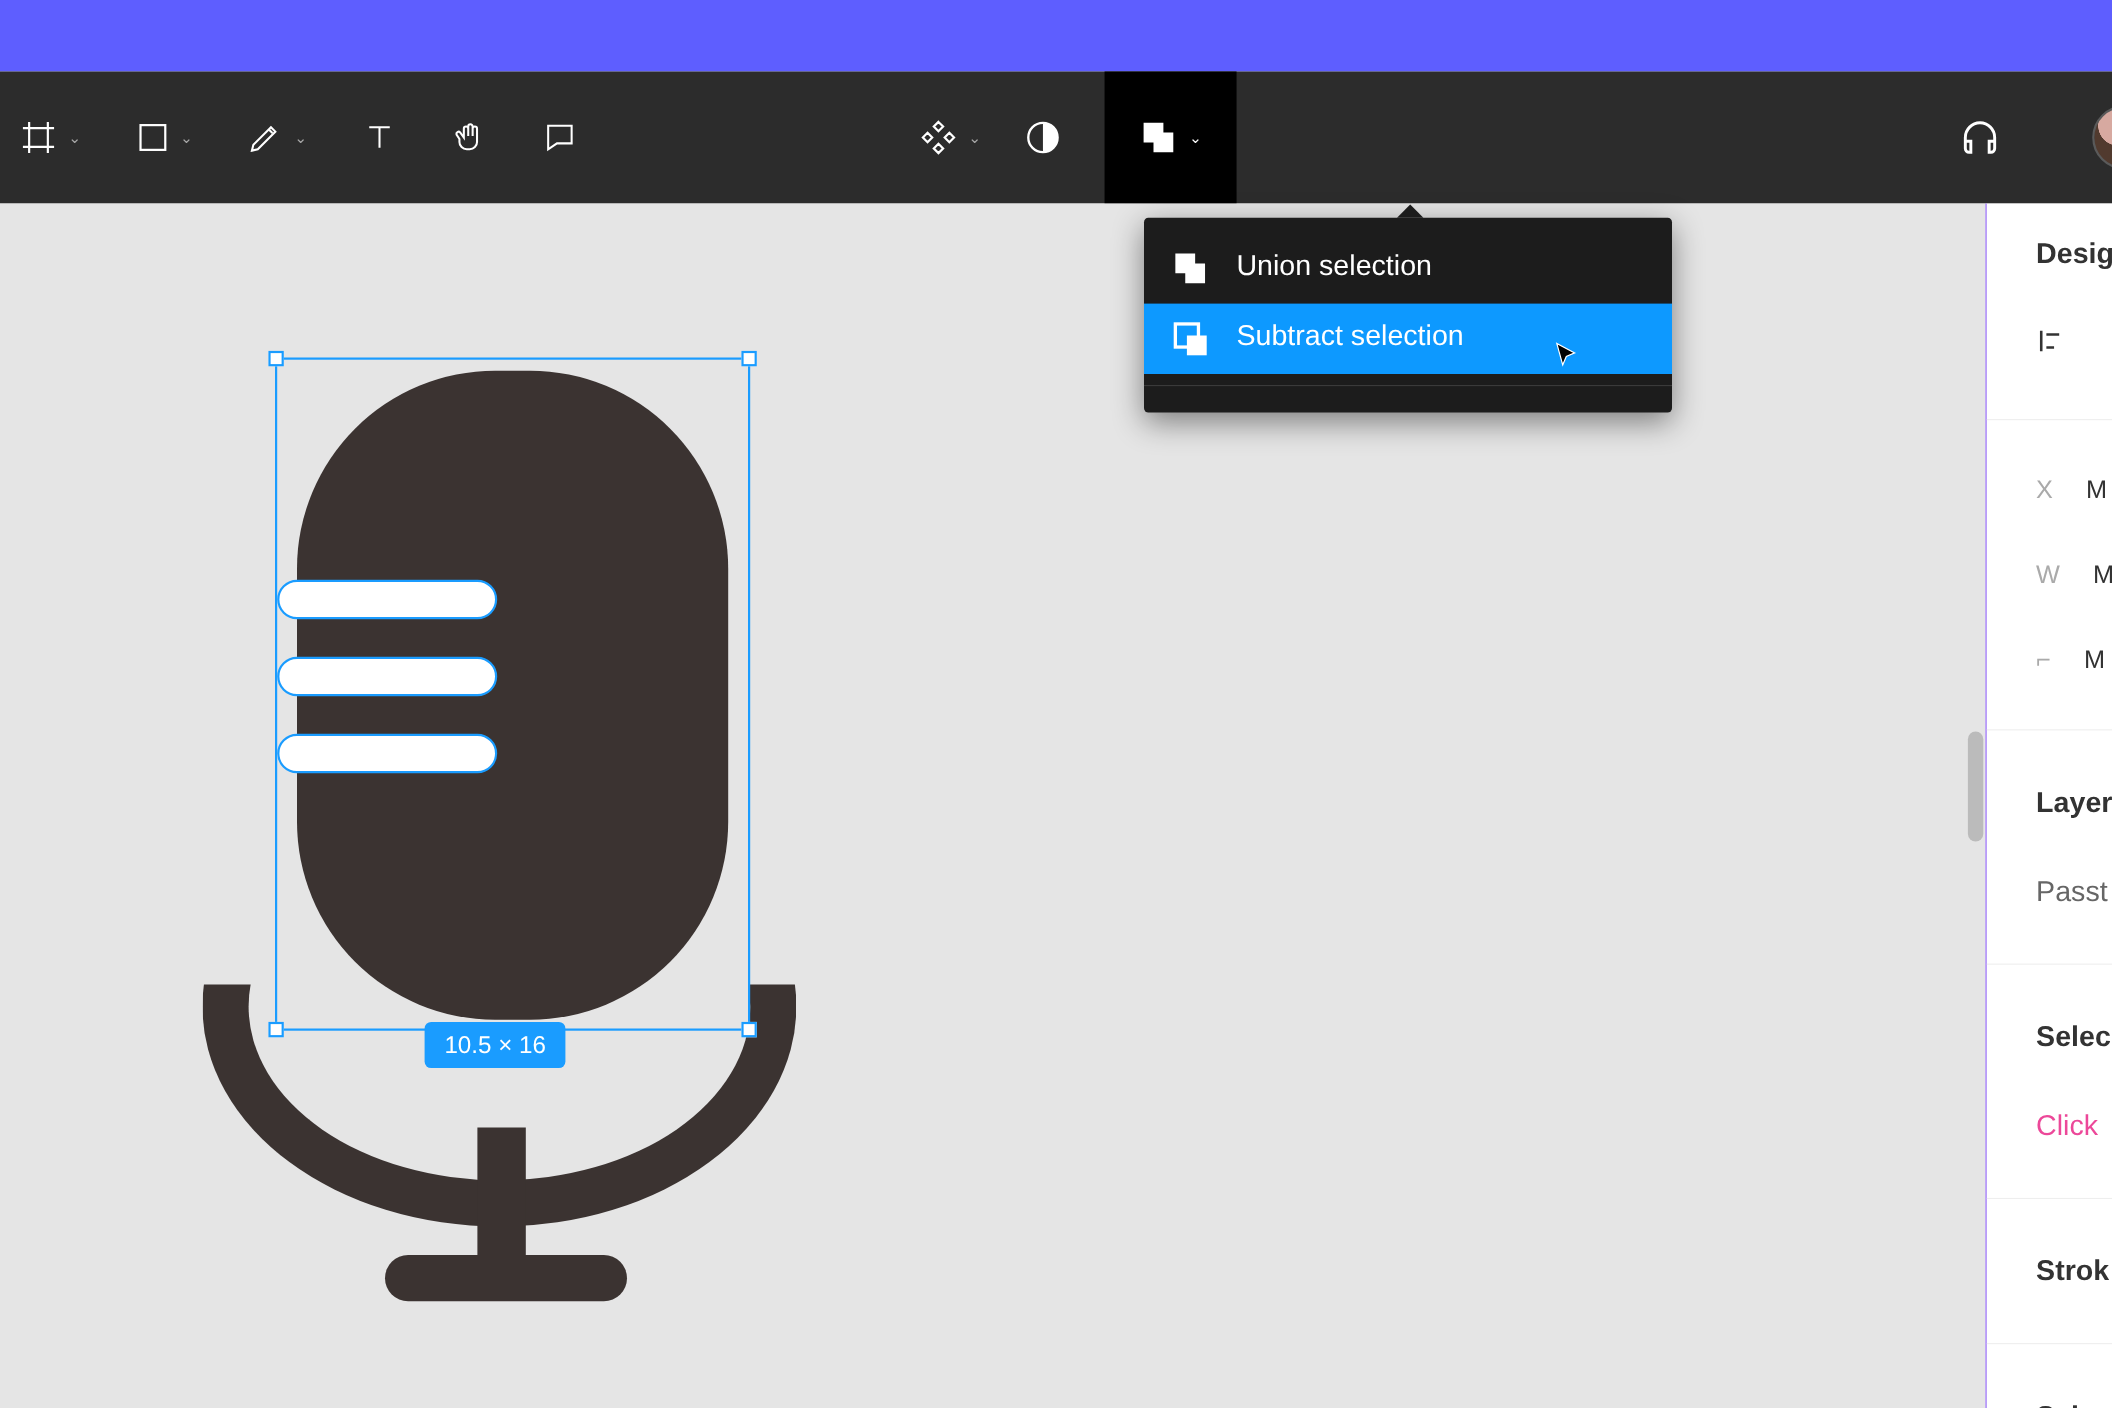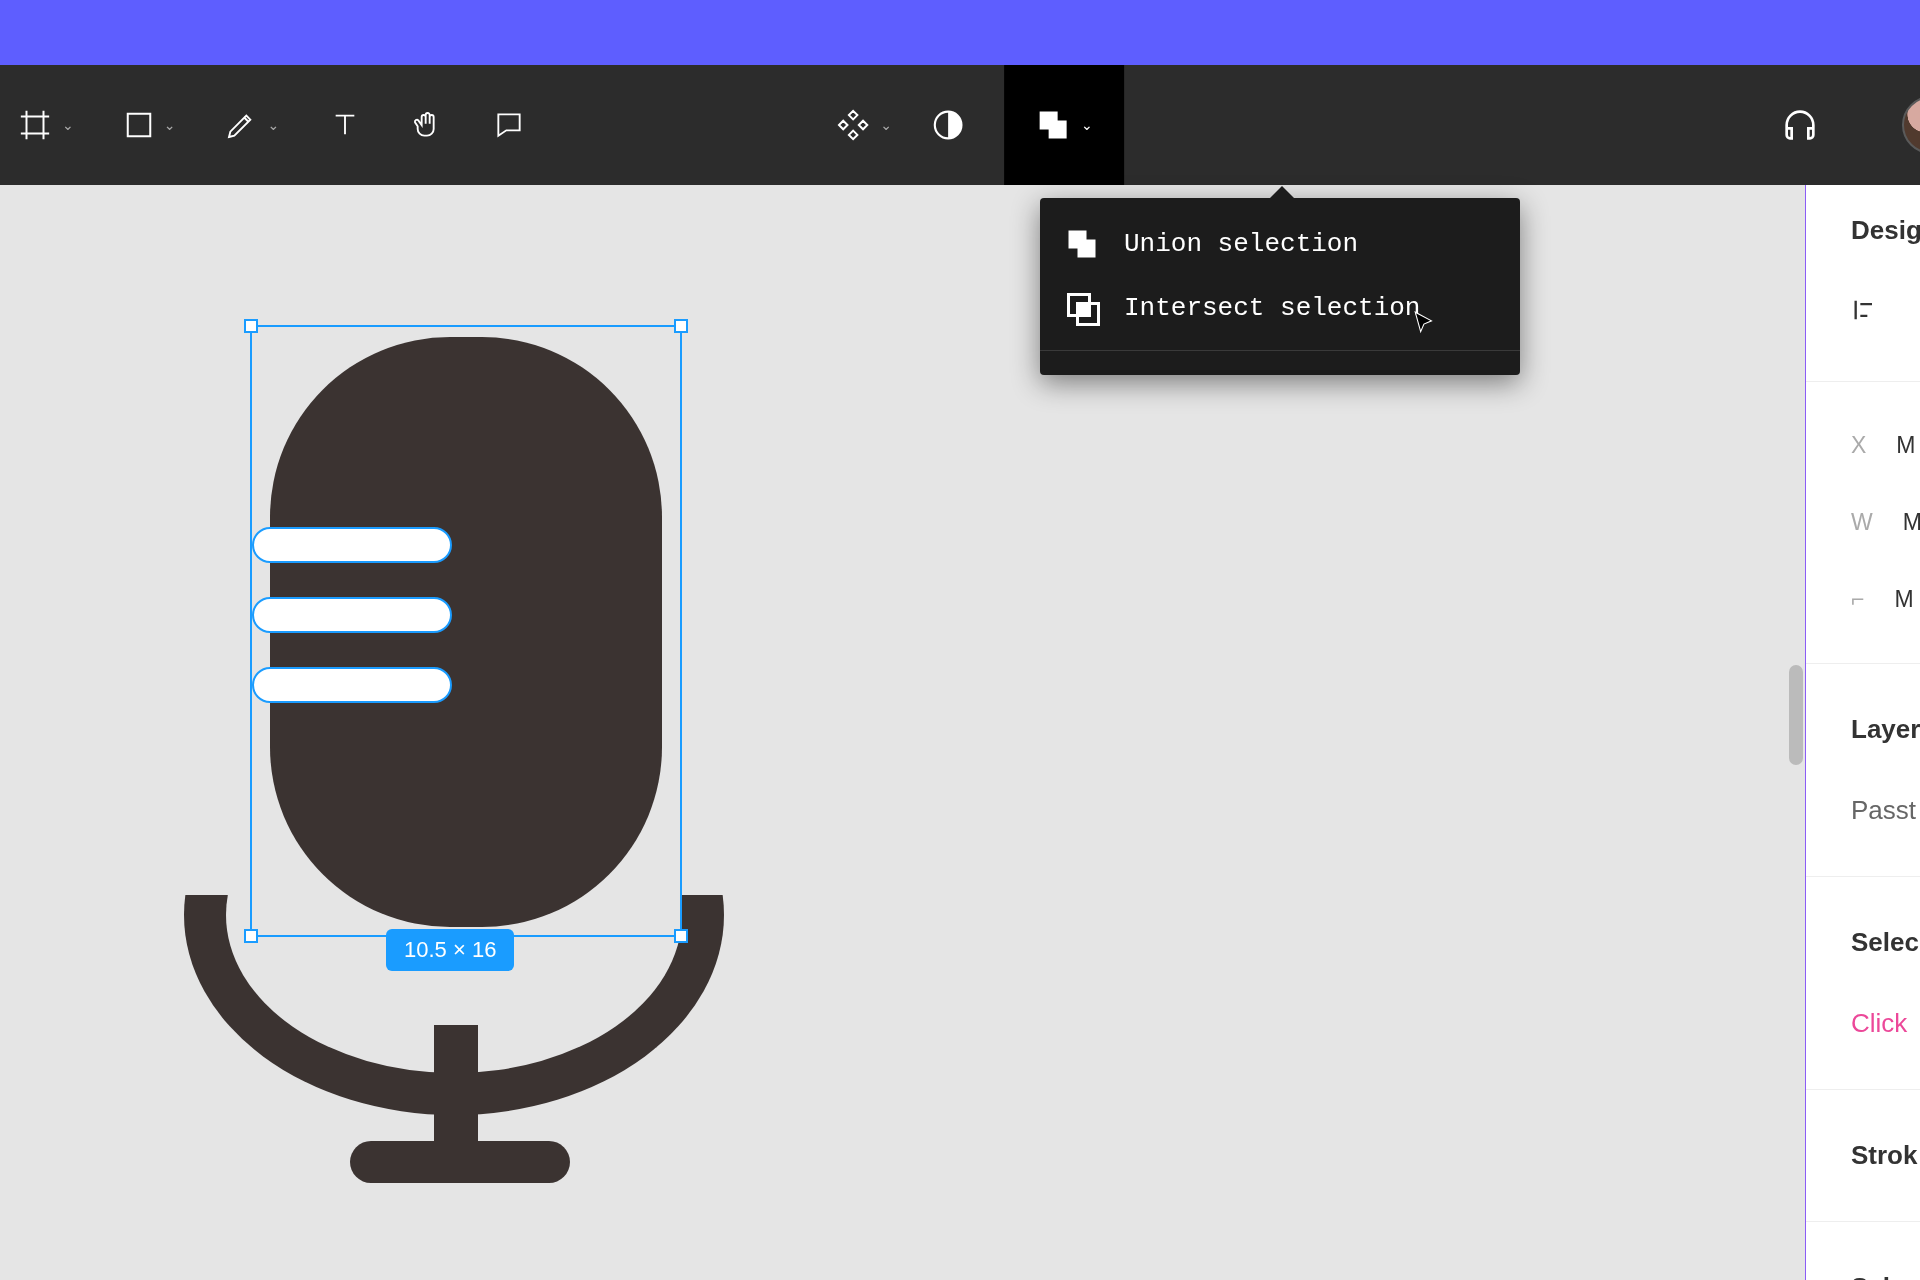--- a/index.html
+++ b/index.html
@@ -191,27 +191,25 @@
 .dd-arrow{
   position:absolute;
   top:-12px;left:230px;
   width:0;height:0;
   border-left:12px solid transparent;
   border-right:12px solid transparent;
   border-bottom:12px solid #1c1c1c;
 }
 .dd-item {
   display: flex;
-  align-items: center;
   gap: 24px;
   padding: 14px 24px;
   color: #fff;
   font-size: 26px;
   cursor: pointer;
-  font-family: Liberation Mono, monospace;
 }
 .dd-item.active { background: #0d99ff; }
 .dd-divider { border-top: 1px solid #3a3a3a; margin: 10px 0; }
 .dd-shortcut { margin-left: auto; color: #bbb; font-size: 24px;}
 .dd-icon { width: 36px; height: 36px; position: relative; flex-shrink: 0; }
 .cursor-pointer{
   position:absolute;
   left:1412px;
   top:310px;
   width:26px;height:26px;
@@ -313,29 +311,28 @@
 <div class="dropdown">
   <div class="dd-arrow"></div>
   <div class="dd-item">
     <div class="dd-icon">
       <svg width="36" height="36" viewBox="0 0 24 24" fill="#fff">
           <path d="M3 3h12v6h6v12H9v-6H3V3z"></path>
         </svg>
     </div>
     <span>Union selection</span>
   </div>
-  <div class="dd-item">
+  <div class="dd-item active">
     <div class="dd-icon">
       <svg width="36" height="36" viewBox="0 0 24 24">
           <rect x="3" y="3" width="14" height="14" fill="none" stroke="#fff" stroke-width="2"></rect>
-          <rect x="9" y="9" width="14" height="14" fill="none" stroke="#fff" stroke-width="2"></rect>
-          <rect x="9" y="9" width="8" height="8" fill="#fff"></rect>
-        </svg>
-    </div>
-    <span>Intersect selection</span>
+          <rect x="10" y="10" width="12" height="12" fill="#fff"></rect>
+        </svg>
+    </div>
+    <span>Subtract selection</span>
   </div>
   <div class="dd-divider"></div>
 </div>
 
 <svg class="cursor-pointer" viewBox="0 0 24 24">
     <path d="M3 2l5 18 3-7 7-3L3 2z" fill="#000" stroke="#fff" stroke-width="1"></path>
   </svg>
 
 <div class="right-panel">
   <div class="rp-heading">Desig</div>

